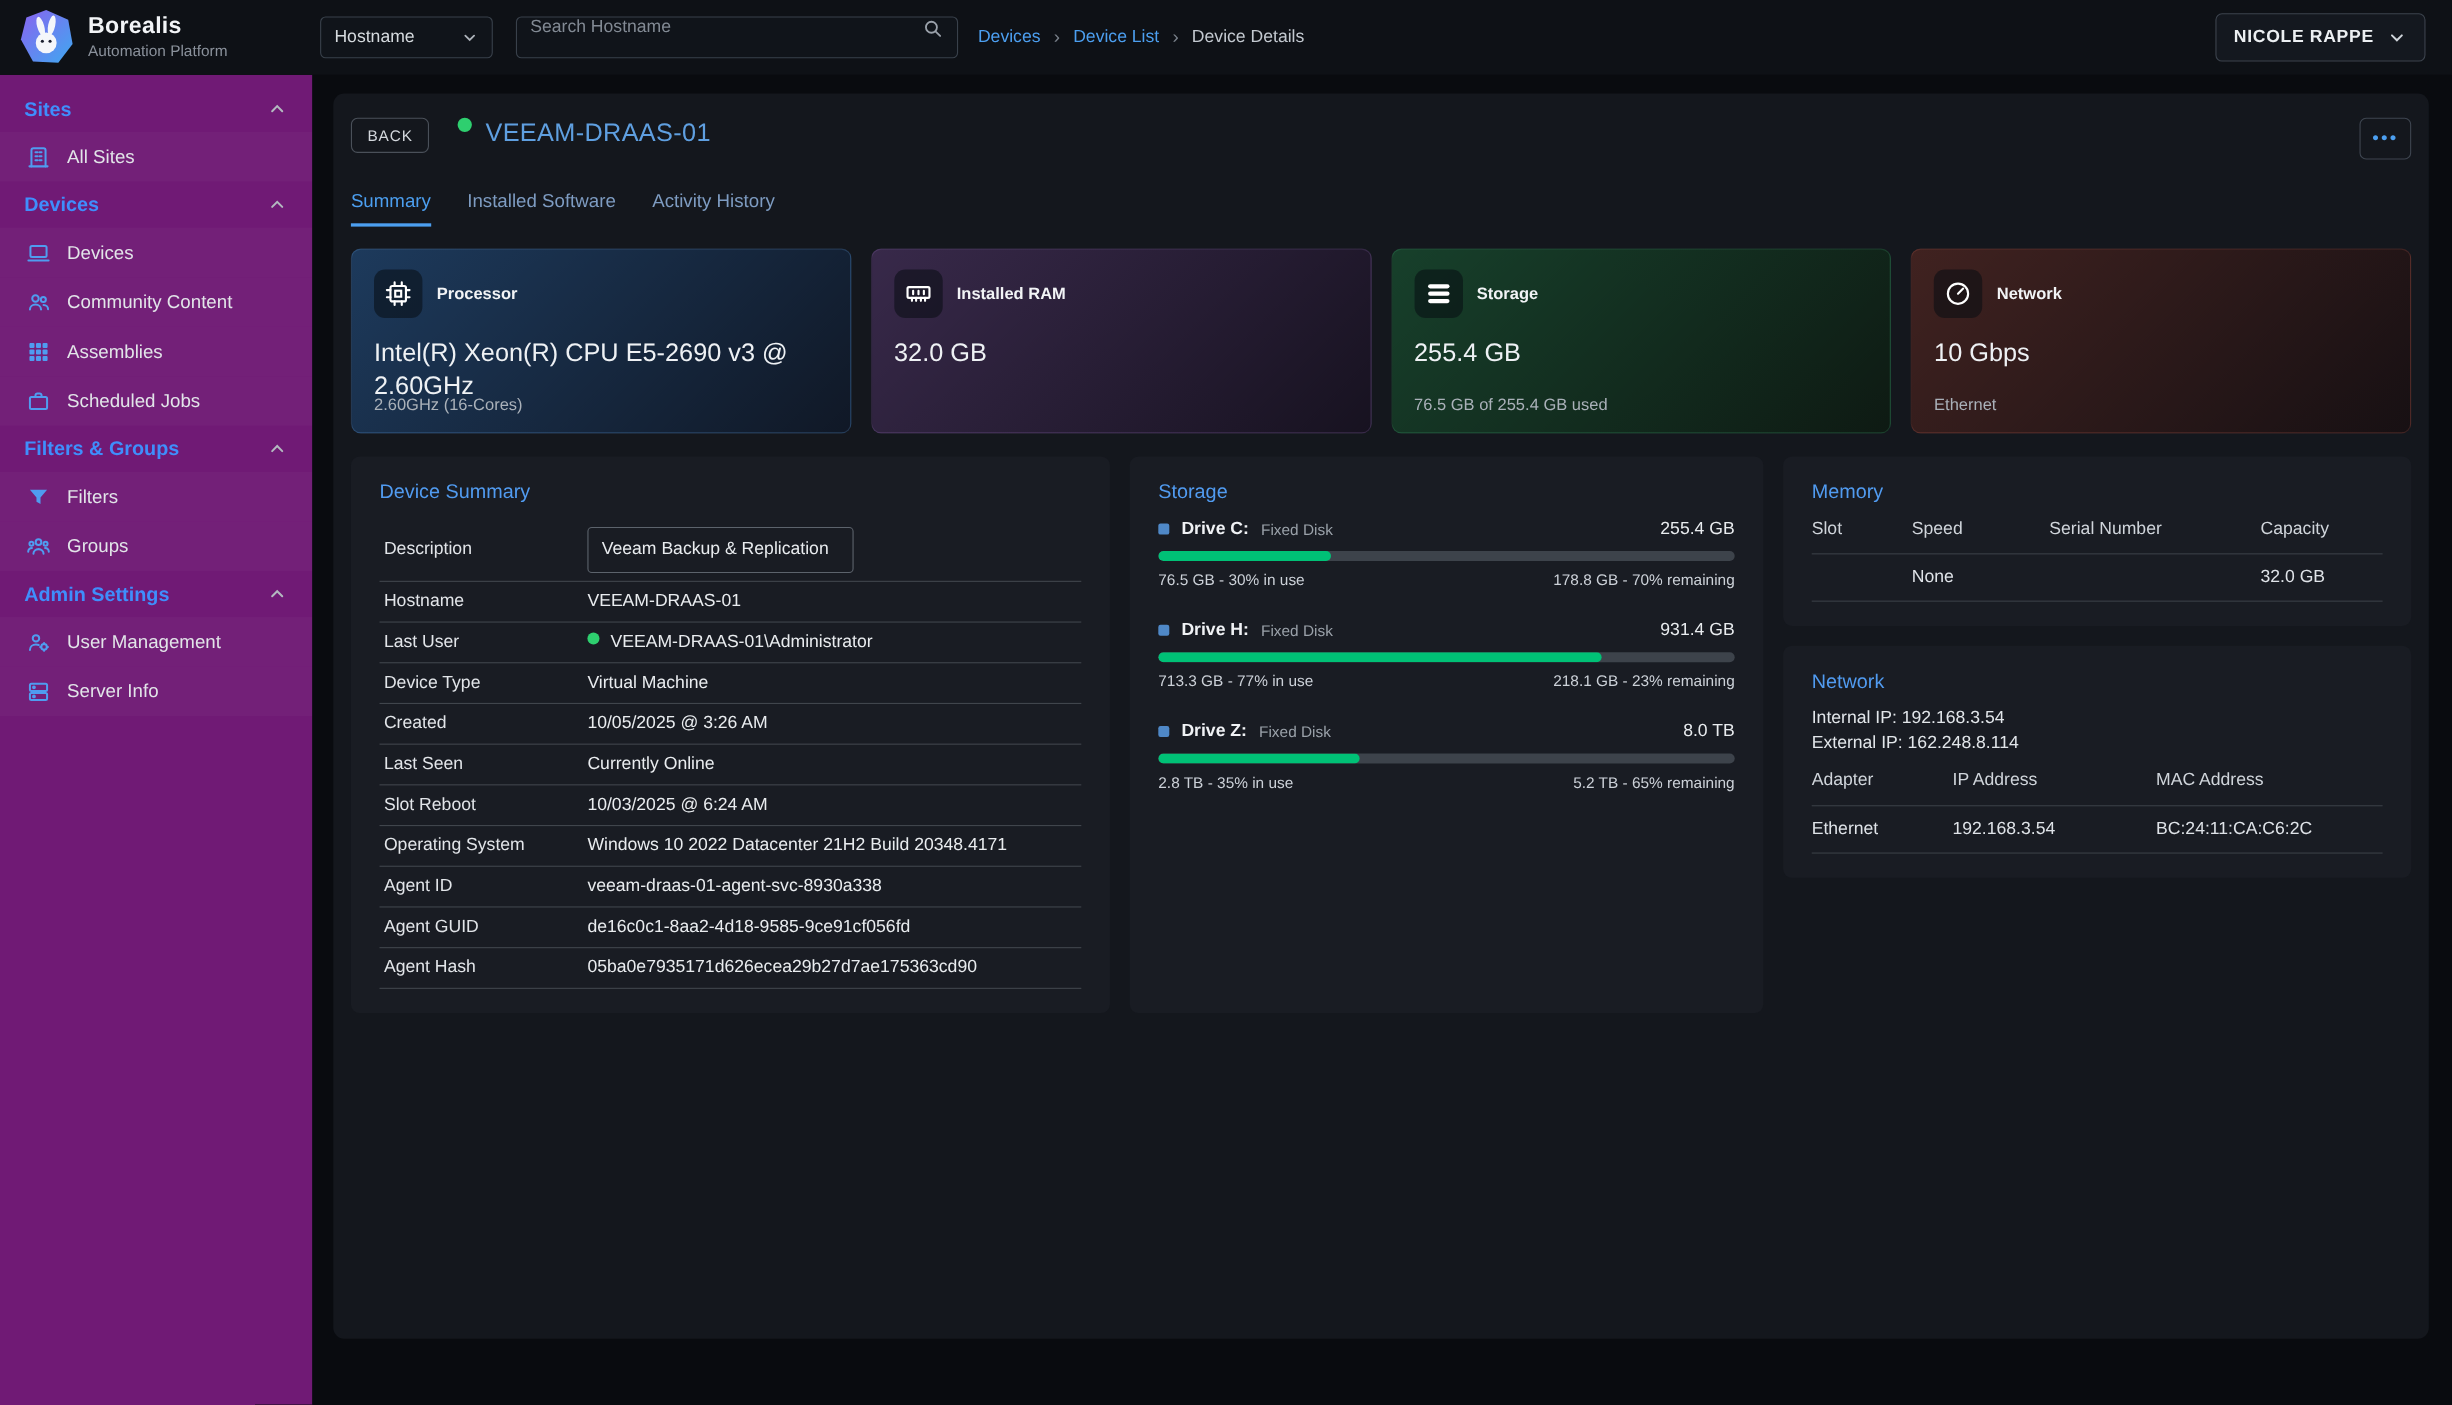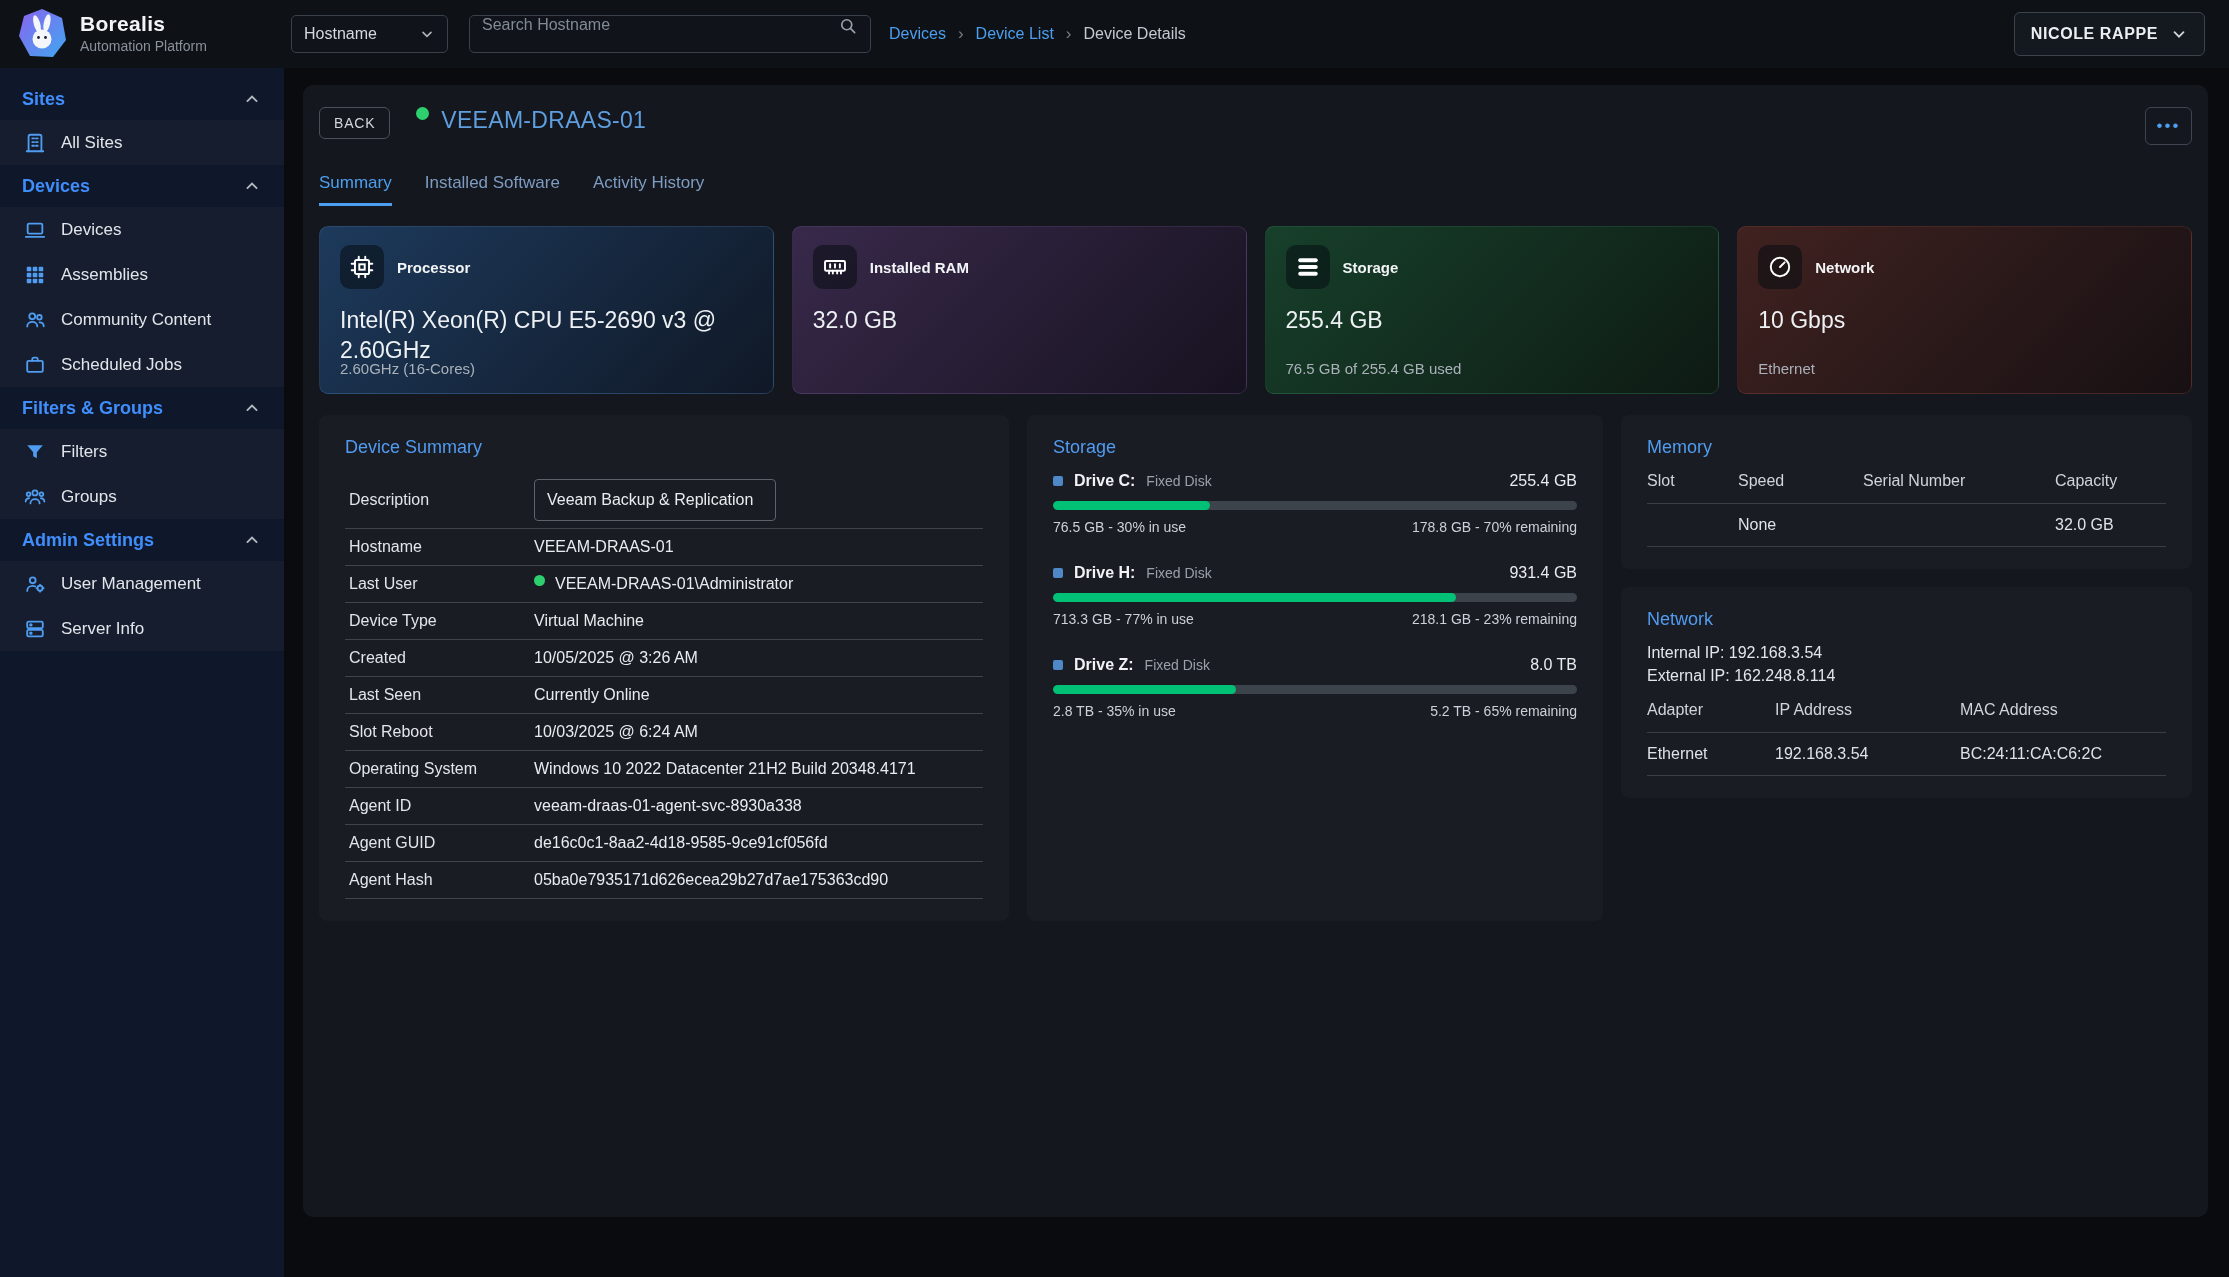--- a/index.html
+++ b/index.html
@@ -18,21 +18,21 @@
   .search-box input{flex:1;background:transparent;border:none;outline:none;color:#d5dade;font-size:16px;font-family:"Liberation Sans",sans-serif}
   .search-box input::placeholder{color:#828a94}
   .breadcrumb{position:absolute;left:889px;top:0;height:68px;display:flex;align-items:center;gap:12px;font-size:16px}
   .crumb-link{color:#4c9ff0;cursor:pointer}
   .crumb-sep{color:#79808a;font-size:17px}
   .crumb-current{color:#c3c9d0}
   .user-btn{position:absolute;right:24px;top:12px;height:44px;border:1px solid #3c434d;border-radius:6px;background:#14181f;display:flex;align-items:center;gap:12px;padding:0 16px;cursor:pointer}
   .user-btn span{font-size:16px;font-weight:bold;color:#eceff2;letter-spacing:.6px}
 
   
-  .sidebar{position:absolute;left:0;top:68px;width:284px;bottom:0;background:#0f172a;padding-top:10px}
+  .sidebar{position:absolute;left:0;top:68px;width:284px;bottom:0;background:#701a75;padding-top:10px}
   .side-header{height:42px;display:flex;align-items:center;justify-content:space-between;padding:0 22px;cursor:pointer}
   .side-header-label{font-size:18px;font-weight:bold;color:#3f8efc}
   .chev{color:#b3b9c0}
   .side-item{height:45px;display:flex;align-items:center;gap:15px;padding:0 24px;background:rgba(255,255,255,0.028);cursor:pointer}
   .side-item .side-icon{color:#4f9cf0}
   .side-item .side-label{font-size:17px;color:#e2e5e9}
 
   
   .main{position:absolute;left:284px;top:68px;right:0;bottom:0;background:#090b0f}
   .panel{position:absolute;left:19px;top:17px;right:21px;bottom:60px;background:#14171d;border-radius:10px;padding:22px 16px 0 16px}
@@ -199,44 +199,44 @@
             <path d="M2 19.5h20"></path>
           </svg>
         </span>
       <span class="side-label">Devices</span>
     </div>
   </div>
 
   <div class="side-section">
     <div class="side-item">
       <span class="side-icon">
+          <svg width="22" height="22" viewBox="0 0 24 24" fill="none" stroke="currentColor" stroke-width="2" stroke-linecap="round">
+            <circle cx="9" cy="8" r="3.2"></circle>
+            <path d="M3.5 19c0-3 2.5-5 5.5-5s5.5 2 5.5 5"></path>
+            <circle cx="16.8" cy="9" r="2.5"></circle>
+            <path d="M17 14.5c2.6 0 4.5 1.8 4.5 4.3"></path>
+          </svg>
+        </span>
+      <span class="side-label">Community Content</span>
+    </div>
+    <div class="side-item">
+      <span class="side-icon">
           <svg width="22" height="22" viewBox="0 0 24 24" fill="currentColor">
             <rect x="3" y="3" width="5" height="5" rx="1"></rect>
             <rect x="9.5" y="3" width="5" height="5" rx="1"></rect>
             <rect x="16" y="3" width="5" height="5" rx="1"></rect>
             <rect x="3" y="9.5" width="5" height="5" rx="1"></rect>
             <rect x="9.5" y="9.5" width="5" height="5" rx="1"></rect>
             <rect x="16" y="9.5" width="5" height="5" rx="1"></rect>
             <rect x="3" y="16" width="5" height="5" rx="1"></rect>
             <rect x="9.5" y="16" width="5" height="5" rx="1"></rect>
             <rect x="16" y="16" width="5" height="5" rx="1"></rect>
           </svg>
         </span>
       <span class="side-label">Assemblies</span>
-    </div>
-    <div class="side-item">
-      <span class="side-icon">
-          <svg width="22" height="22" viewBox="0 0 24 24" fill="none" stroke="currentColor" stroke-width="2" stroke-linecap="round">
-            <circle cx="9" cy="8" r="3.2"></circle>
-            <path d="M3.5 19c0-3 2.5-5 5.5-5s5.5 2 5.5 5"></path>
-            <circle cx="16.8" cy="9" r="2.5"></circle>
-            <path d="M17 14.5c2.6 0 4.5 1.8 4.5 4.3"></path>
-          </svg>
-        </span>
-      <span class="side-label">Community Content</span>
     </div>
     <div class="side-item">
       <span class="side-icon">
           <svg width="22" height="22" viewBox="0 0 24 24" fill="none" stroke="currentColor" stroke-width="2" stroke-linecap="round">
             <rect x="3.5" y="7.5" width="17" height="12" rx="1.5"></rect>
             <path d="M9 7.5V5.8A1.8 1.8 0 0 1 10.8 4h2.4A1.8 1.8 0 0 1 15 5.8v1.7"></path>
           </svg>
         </span>
       <span class="side-label">Scheduled Jobs</span>
     </div>

